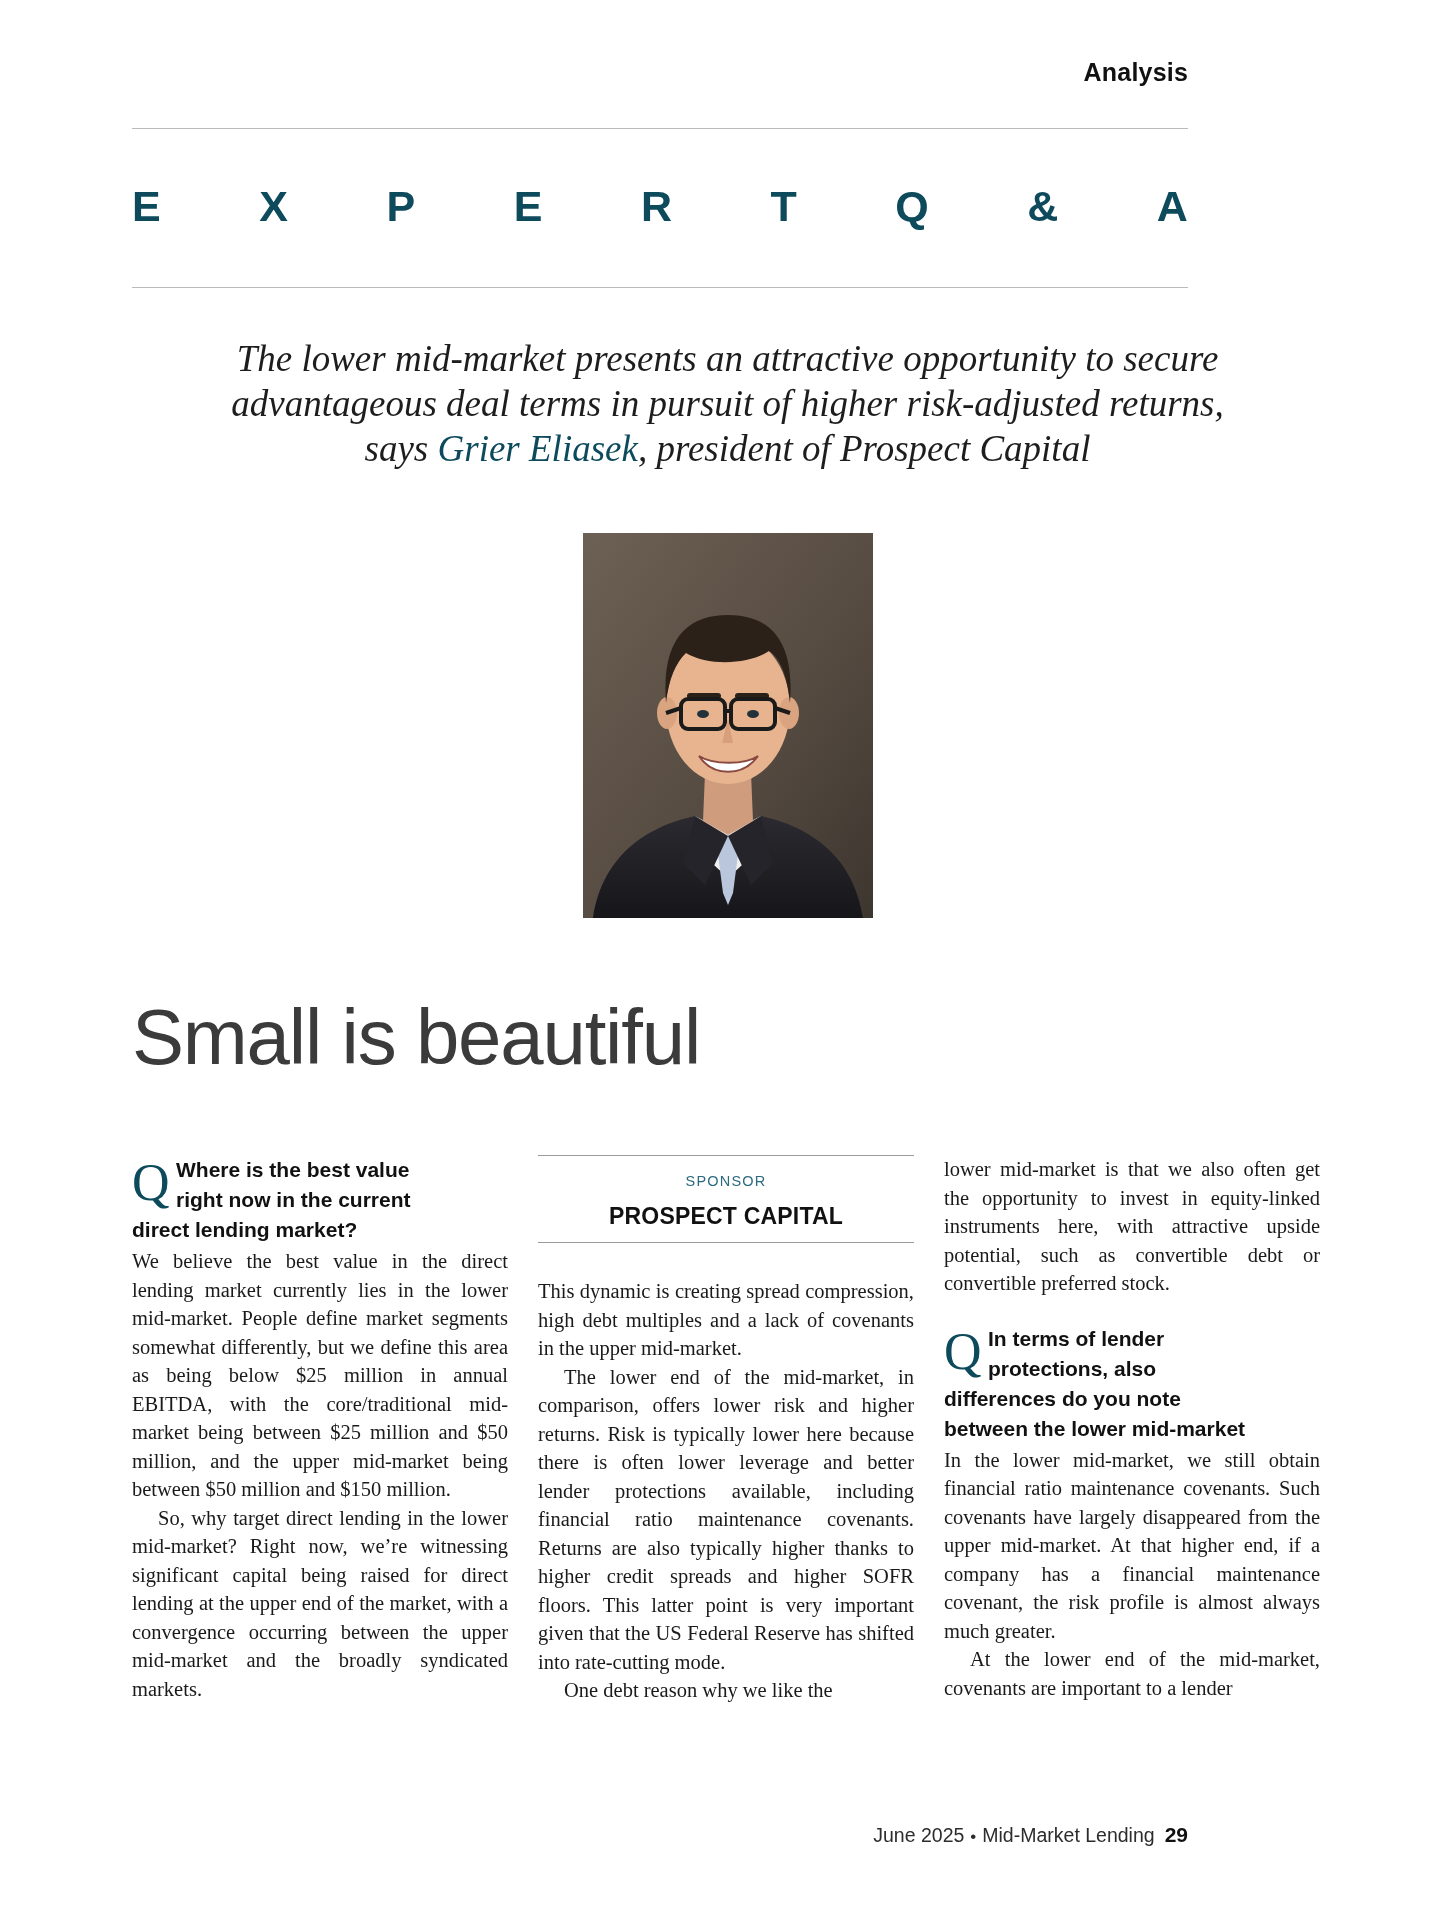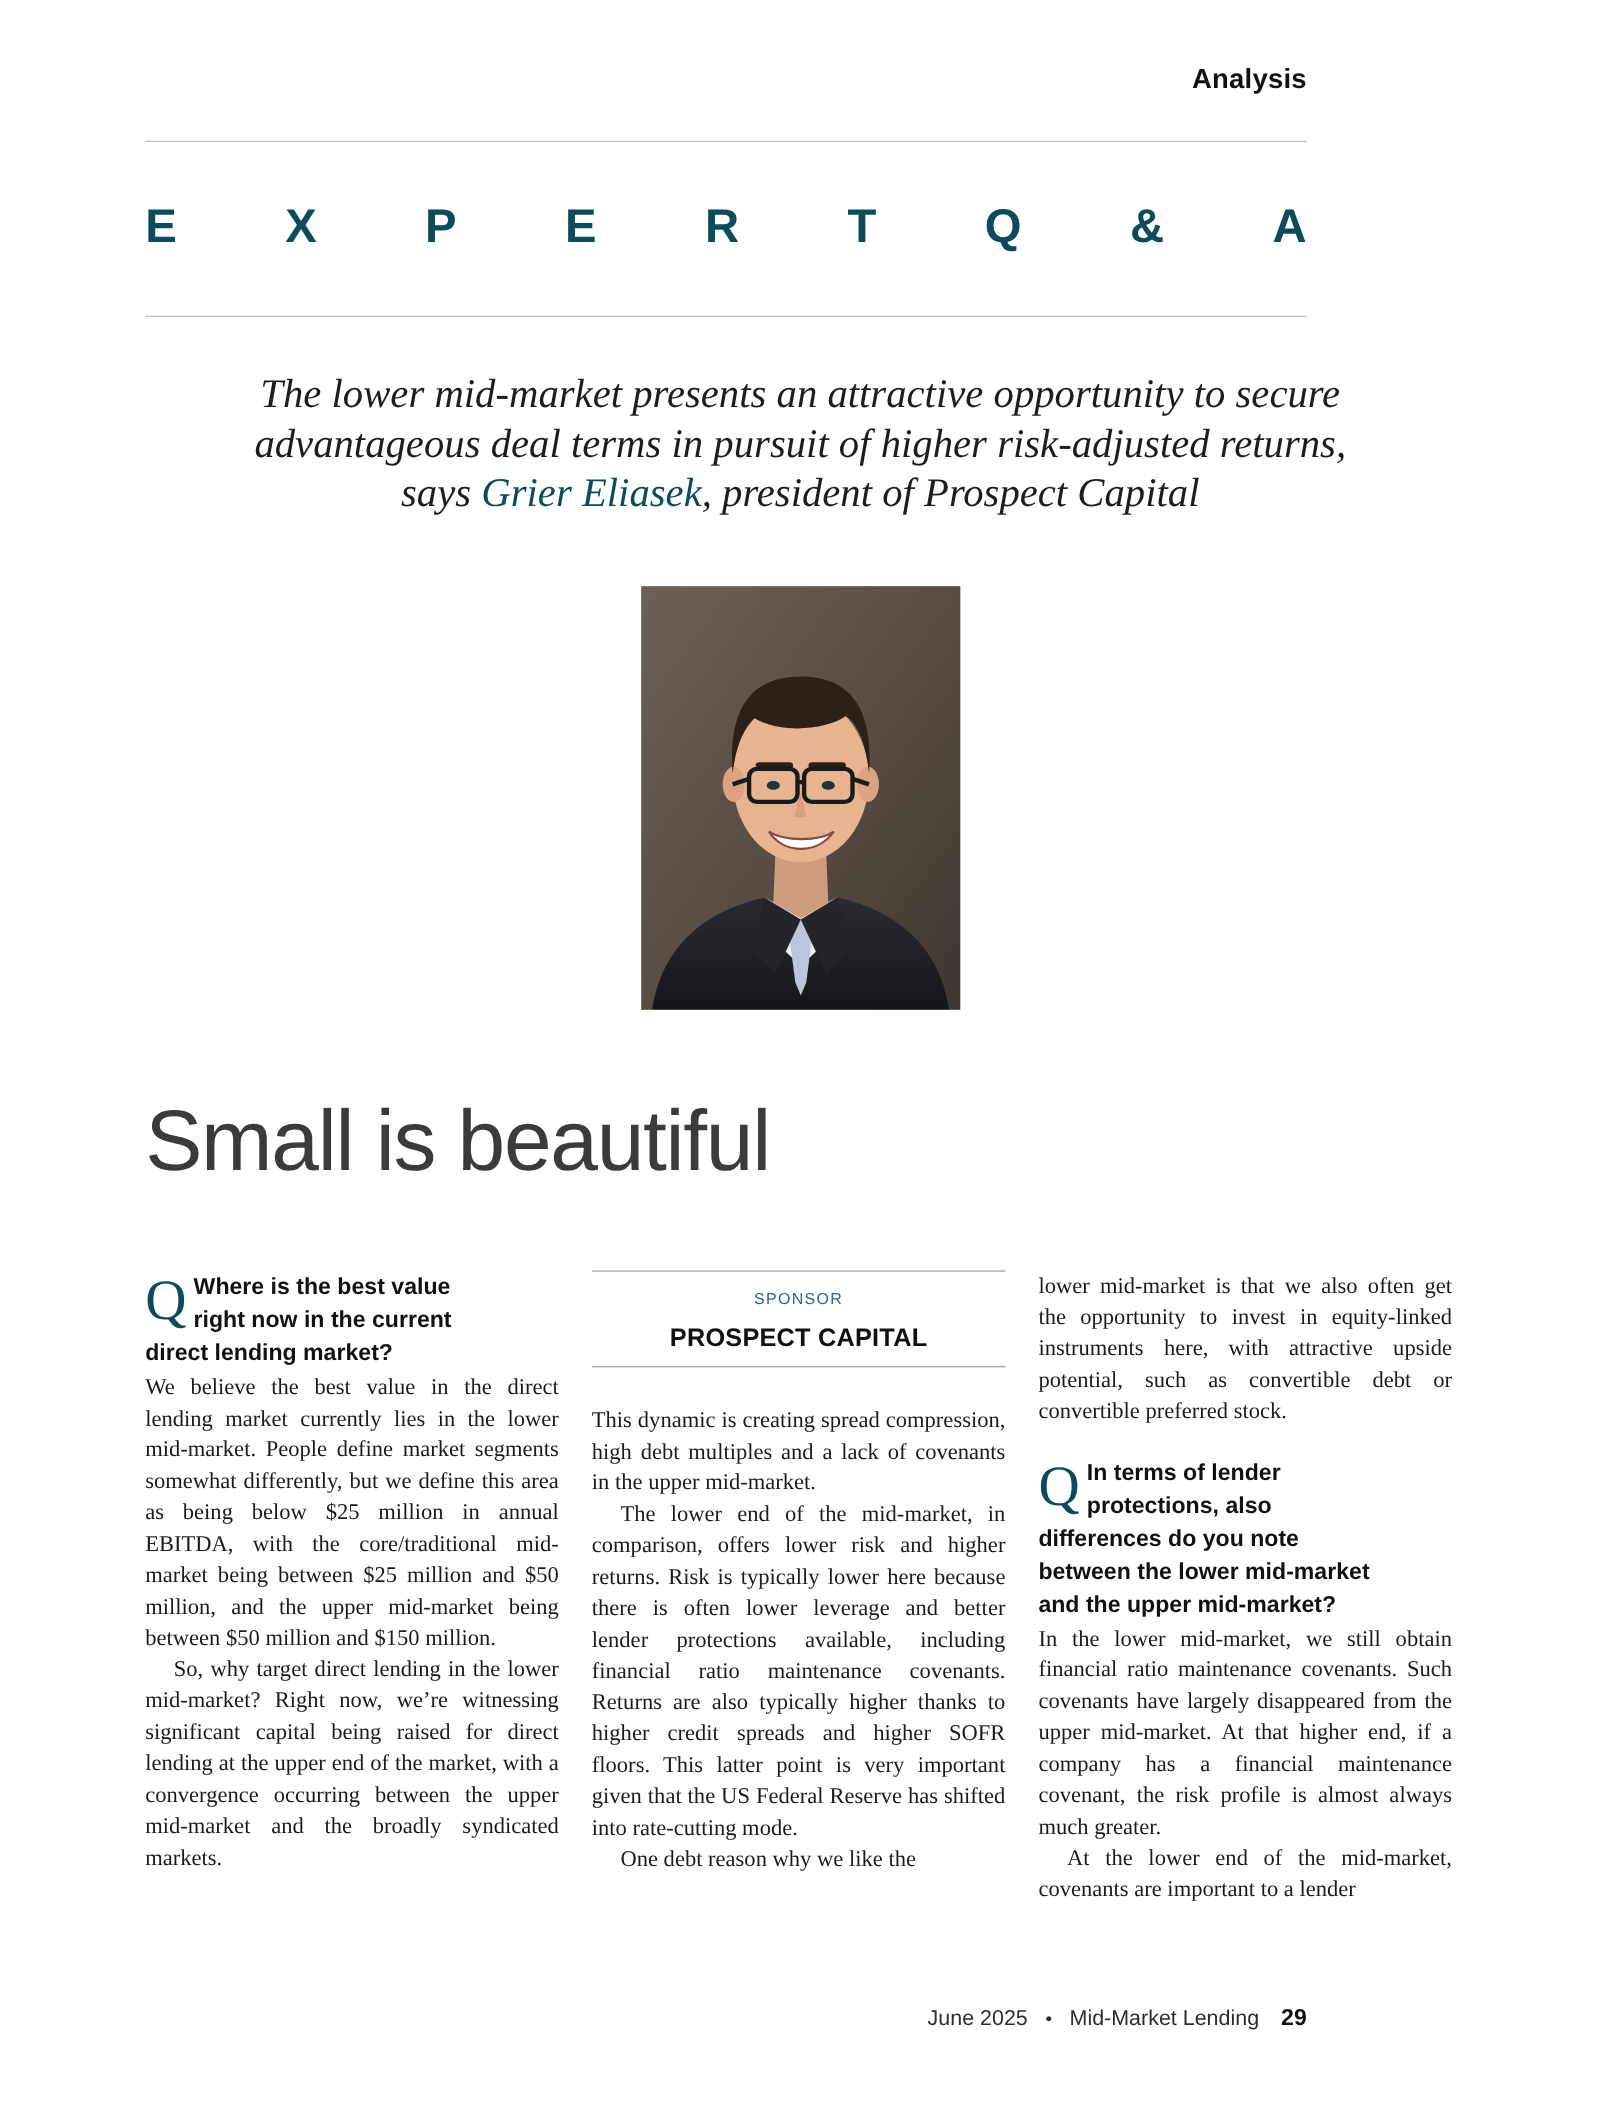--- a/index.html
+++ b/index.html
@@ -187,21 +187,21 @@
   
   .footer {
     position: absolute;
     right: 132px;
     bottom: 76px;
     font-family: "Liberation Sans", sans-serif;
     font-size: 19.5px;
     color: #2c2c2c;
     display: flex;
     align-items: baseline;
-    gap: 16px;
+    gap: 6px;
   }
   .footer .dot {
     color: #2c2c2c;
     font-size: 17px;
   }
   .footer .pagenum {
     font-weight: bold;
     font-size: 21px;
     color: #111111;
     margin-left: 4px;
@@ -316,21 +316,20 @@
 
   <div class="col col3">
     <p class="body">lower mid-market is that we also often get the opportunity to invest in equity-linked instruments here, with attractive upside potential, such as convertible debt or convertible preferred stock.</p>
     <div class="q-block" style="margin-top:26px;">
       <div class="q-mark">Q</div>
       <div class="q-text">
         <span class="indent-lines">In terms of lender</span>
         <span class="indent-lines">protections, also</span>
         <span class="full-lines">differences do you note</span>
         <span class="full-lines">between the lower mid-market</span>
-        <span class="full-lines">and the upper mid-market?</span>
       </div>
     </div>
     <p class="body">In the lower mid-market, we still obtain financial ratio maintenance covenants. Such covenants have largely disappeared from the upper mid-market. At that higher end, if a company has a financial maintenance covenant, the risk profile is almost always much greater.</p>
     <p class="body">At the lower end of the mid-market, covenants are important to a lender</p>
   </div>
 
   <div class="footer">
     <span>June 2025</span>
     <span class="dot">•</span>
     <span>Mid-Market Lending</span>

